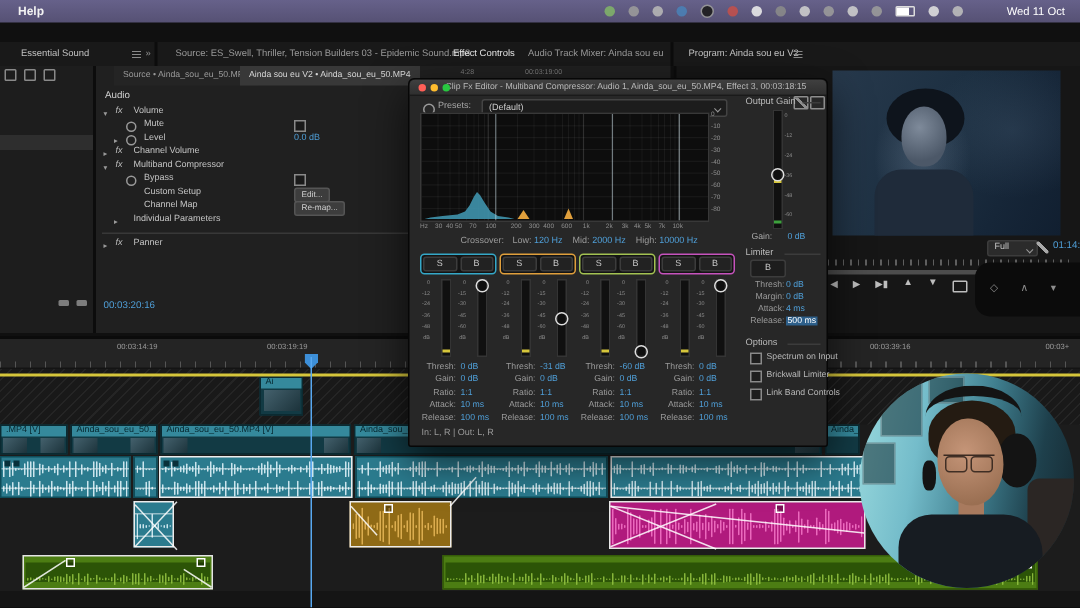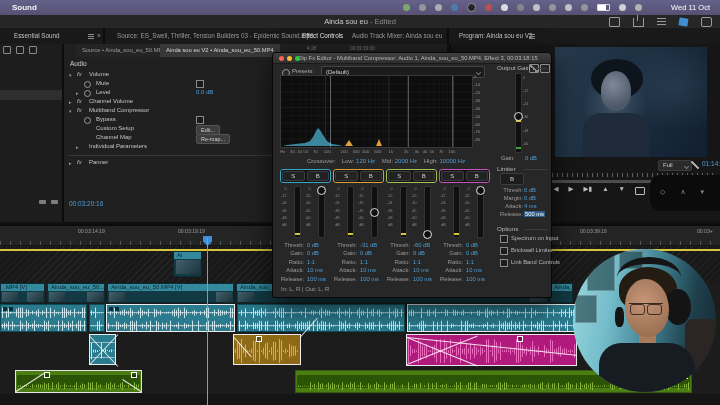--- a/index.html
+++ b/index.html
@@ -176,53 +176,41 @@
   .wc-neck{position:absolute;left:66px;top:84px;width:17px;height:16px;background:#a87a5e;}
   .wc-body{position:absolute;left:26px;top:94px;width:96px;height:52px;border-radius:22px 26px 0 0;background:#171c22;}
   .wc-chair{position:absolute;left:112px;top:70px;width:34px;height:76px;background:#2b2624;border-radius:8px 0 0 8px;}
 </style>
 </head>
 <body>
 
 <div class="screen">
 
   <div class="menubar">
-    <span class="menu">Sound</span>
+    <span class="menu">Help</span>
     <div class="statusicons">
       <span class="sdot" style="background:#7fb069"></span>
       <span class="sdot" style="background:#9a9a9a"></span>
       <span class="sdot" style="background:#b5b5b5"></span>
       <span class="sdot" style="background:#4a7fb5"></span>
       <span class="sdot" style="background:#1d1d1d;border:1px solid #999"></span>
       <span class="sdot" style="background:#c0504d"></span>
       <span class="sdot" style="background:#e8e8e8"></span>
       <span class="sdot" style="background:#8a8a8a"></span>
       <span class="sdot" style="background:#cccccc"></span>
       <span class="sdot" style="background:#9a9a9a"></span>
       <span class="sdot" style="background:#cccccc"></span>
       <span class="sdot" style="background:#9a9a9a"></span>
       <span style="width:11px;height:5px;border:1px solid #ddd;border-radius:1px;background:linear-gradient(90deg,#fff 0 70%,transparent 70%)"></span>
       <span class="sdot" style="background:#dddddd"></span>
       <span class="sdot" style="background:#bbbbbb"></span>
     </div>
     <div class="clock">Wed 11 Oct</div>
   </div>
 
-  <div class="titlebar">
-    <div class="tt">
-      <span>Ainda sou eu</span>&nbsp;<span class="dim">- Edited</span>
-    </div>
-    <div class="tbicons">
-      <span class="mi mi-frame"></span>
-      <span class="mi mi-share"></span>
-      <span class="mi mi-list"></span>
-      <span class="mi mi-bucket"></span>
-      <span class="mi mi-chat"></span>
-    </div>
-  </div>
 
   <div class="tabsrow">
     <span class="ptab" style="left:14px;color:#c2c2c2">Essential Sound</span>
     <span class="hamb" style="position:absolute;left:88px;top:6px"></span>
     <span class="ptab" style="left:97px">»</span>
     <span class="gut" style="left:103px"></span>
     <span class="ptab" style="left:117px">Source: ES_Swell, Thriller, Tension Builders 03 - Epidemic Sound.mp3</span>
     <span class="ptab active" style="left:302px">Effect Controls</span>
     <span class="ptab" style="left:352px;max-width:92px;overflow:hidden">Audio Track Mixer: Ainda sou eu V2</span>
     <span class="gut" style="left:447px"></span>

